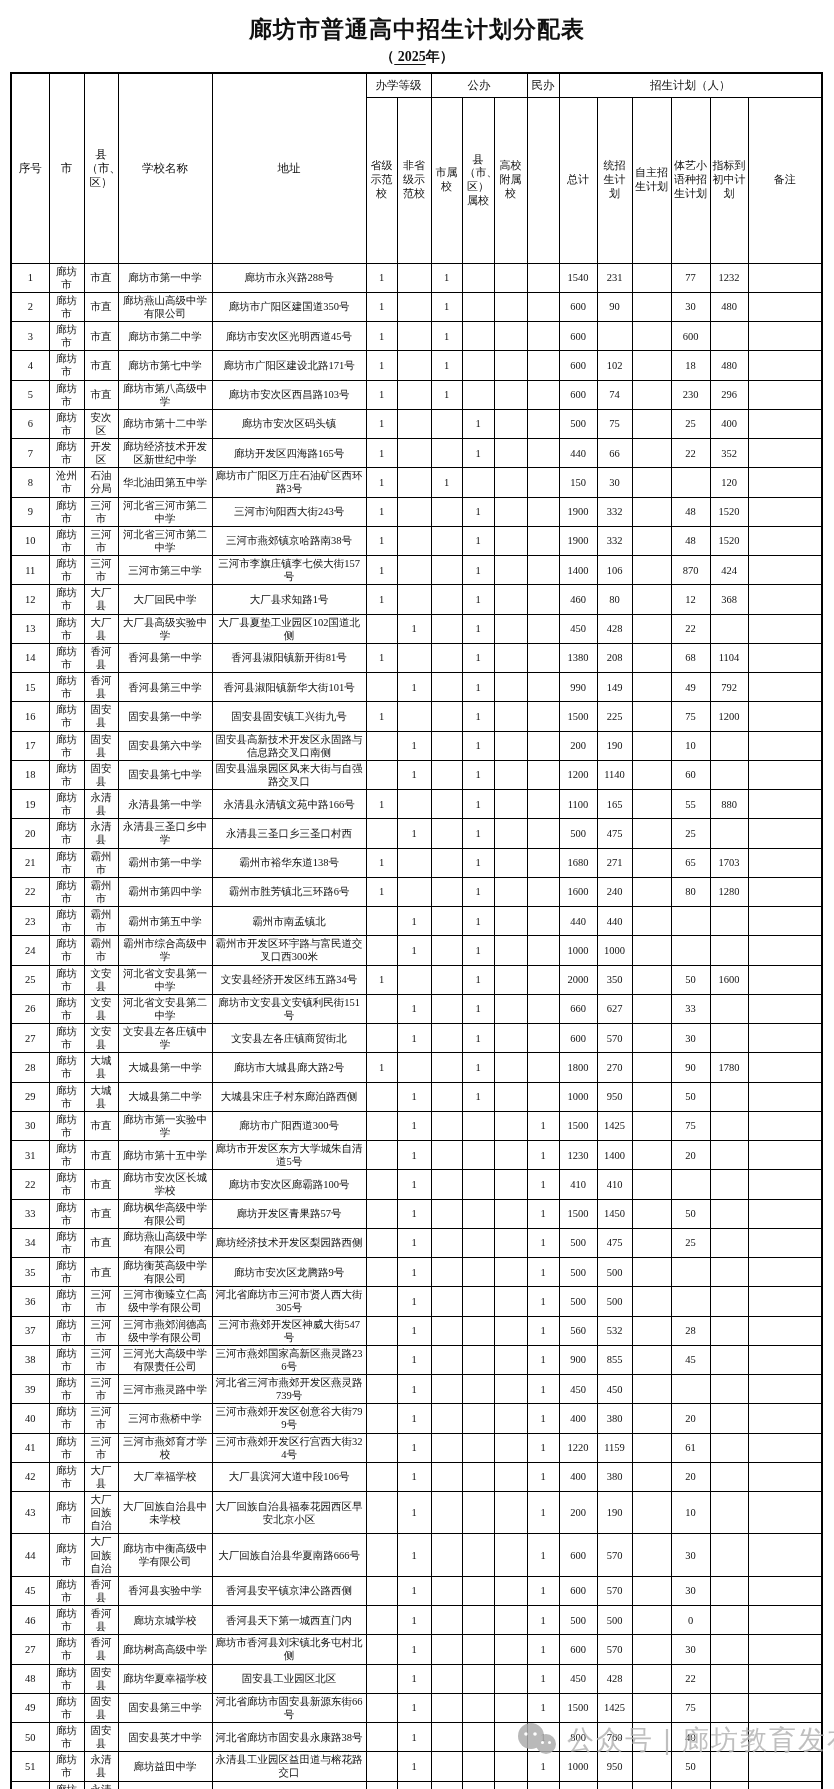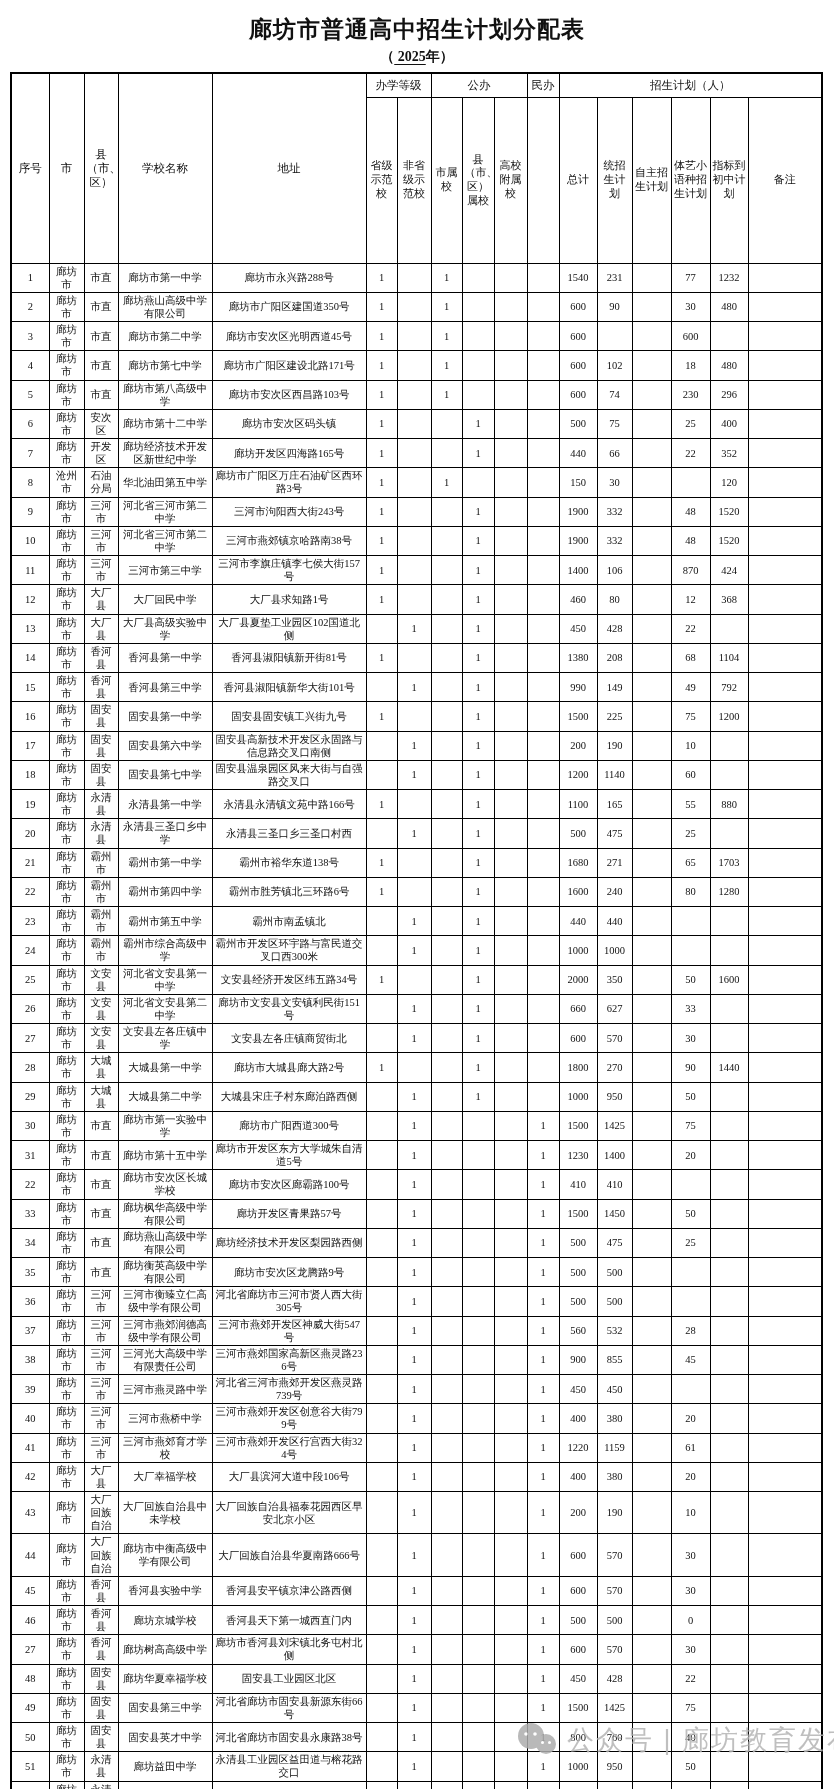--- a/index.html
+++ b/index.html
@@ -619,21 +619,21 @@
         <td class="c5">1</td>
         <td class="c6"></td>
         <td class="c7"></td>
         <td class="c8">1</td>
         <td class="c9"></td>
         <td class="c10"></td>
         <td class="c11">1800</td>
         <td class="c12">270</td>
         <td class="c13"></td>
         <td class="c14">90</td>
-        <td class="c15">1440</td>
+        <td class="c15">1780</td>
         <td class="c16"></td>
       </tr>
       <tr>
         <td class="c0">29</td>
         <td class="c1">廊坊市</td>
         <td class="c2">大城县</td>
         <td class="c3">大城县第二中学</td>
         <td class="c4">大城县宋庄子村东廊泊路西侧</td>
         <td class="c5"></td>
         <td class="c6">1</td>

